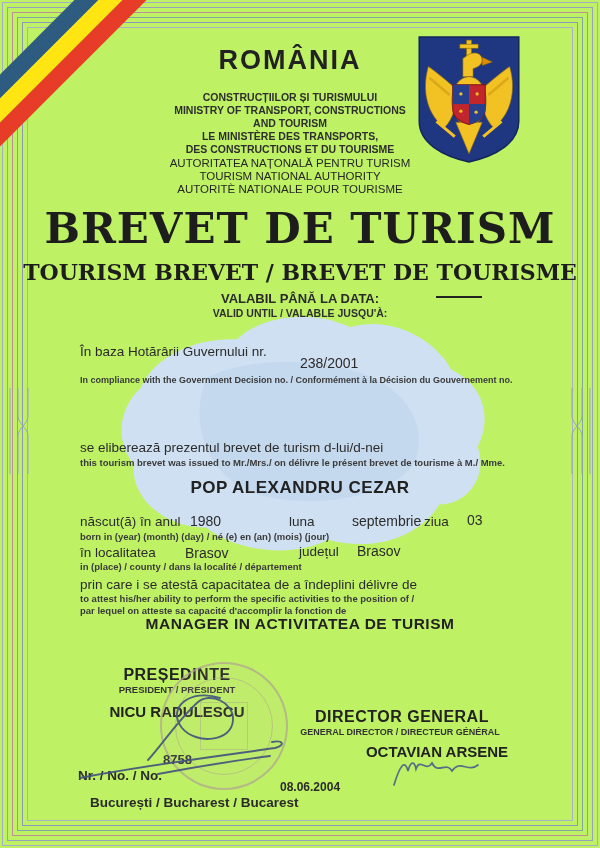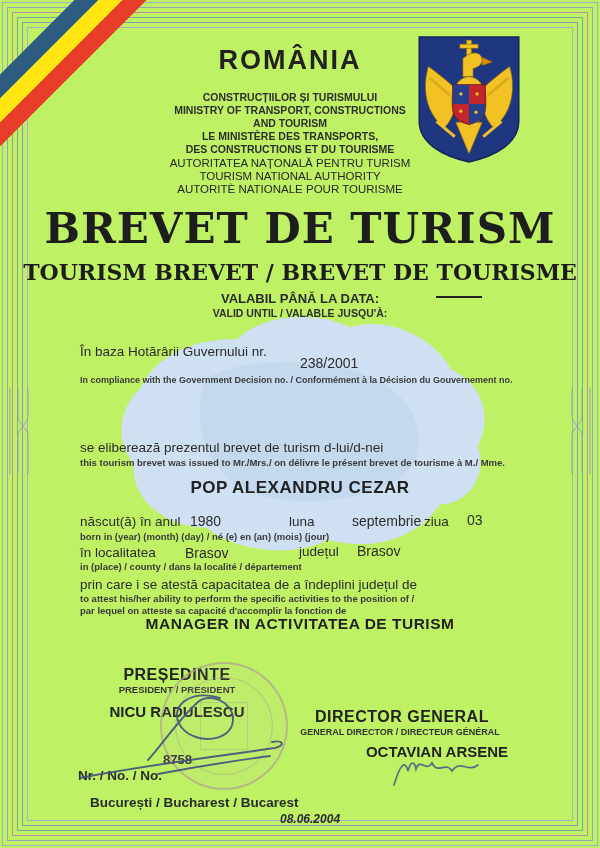--- a/index.html
+++ b/index.html
@@ -145,41 +145,41 @@
   <div class="t ro" style="left:424px;top:514px;">ziua</div>
   <div class="t val" style="left:467px;top:512px;">03</div>
   <div class="t sub" style="left:80px;top:531px;">born in (year) (month) (day) / né (e) en (an) (mois) (jour)</div>
 
   <div class="t ro" style="left:80px;top:545px;">în localitatea</div>
   <div class="t val" style="left:185px;top:545px;">Brasov</div>
   <div class="t ro" style="left:299px;top:544px;">județul</div>
   <div class="t val" style="left:357px;top:543px;">Brasov</div>
   <div class="t sub" style="left:80px;top:561px;">in (place) / county / dans la localité / département</div>
 
-  <div class="t ro" style="left:80px;top:577px;">prin care i se atestă capacitatea de a îndeplini județul de</div>
+  <div class="t ro" style="left:80px;top:577px;">prin care i se atestă capacitatea de a îndeplini délivre de</div>
   <div class="t sub" style="left:80px;top:593px;">to attest his/her ability to perform the specific activities to the position of /</div>
   <div class="t sub" style="left:80px;top:605px;">par lequel on atteste sa capacité d'accomplir la fonction de</div>
   <div class="t ctr func" style="top:615px;">MANAGER IN ACTIVITATEA DE TURISM</div>
 
   <div class="t sig-title" style="left:77px;width:200px;text-align:center;top:666px;">PREȘEDINTE</div>
   <div class="t sig-sub" style="left:77px;width:200px;text-align:center;top:684px;">PRESIDENT / PRESIDENT</div>
   <div class="t sig-name" style="left:77px;width:200px;text-align:center;top:703px;">NICU RADULESCU</div>
 
   <div class="t sig-title" style="left:315px;width:170px;text-align:center;top:708px;">DIRECTOR GENERAL</div>
   <div class="t sig-sub" style="left:295px;width:210px;text-align:center;top:727px;font-size:9px;">GENERAL DIRECTOR / DIRECTEUR GÉNÉRAL</div>
   <div class="t sig-name" style="left:352px;width:170px;text-align:center;top:743px;">OCTAVIAN ARSENE</div>
 
   <div class="stamp">
     <div class="in1"></div>
     <div class="in2"></div>
   </div>
 
   <div class="t num" style="left:163px;top:752px;">8758</div>
   <div class="t reg" style="left:78px;top:768px;">Nr. / No. / No.</div>
-  <div class="t date" style="left:280px;top:812px;font-style:italic;">08.06.2004</div>
+  <div class="t date" style="left:280px;top:780px;">08.06.2004</div>
   <div class="t reg" style="left:78px;top:795px;padding-left:12px;">București / Bucharest / Bucarest</div>
 
   <svg class="sig" style="left:70px;top:690px;" width="230" height="105" viewBox="0 0 230 105">
     <g fill="none" stroke="#44557e" stroke-width="1.9" stroke-linecap="round" opacity="0.92">
       <path d="M150,8 C120,-2 96,18 112,38 C126,55 162,52 163,30 C164,12 140,2 128,12 C108,30 92,55 78,70"></path>
       <path d="M10,88 C70,76 150,66 205,58 C216,55 213,50 202,52"></path>
       <path d="M88,84 C130,76 170,70 200,66"></path>
     </g>
   </svg>
 

